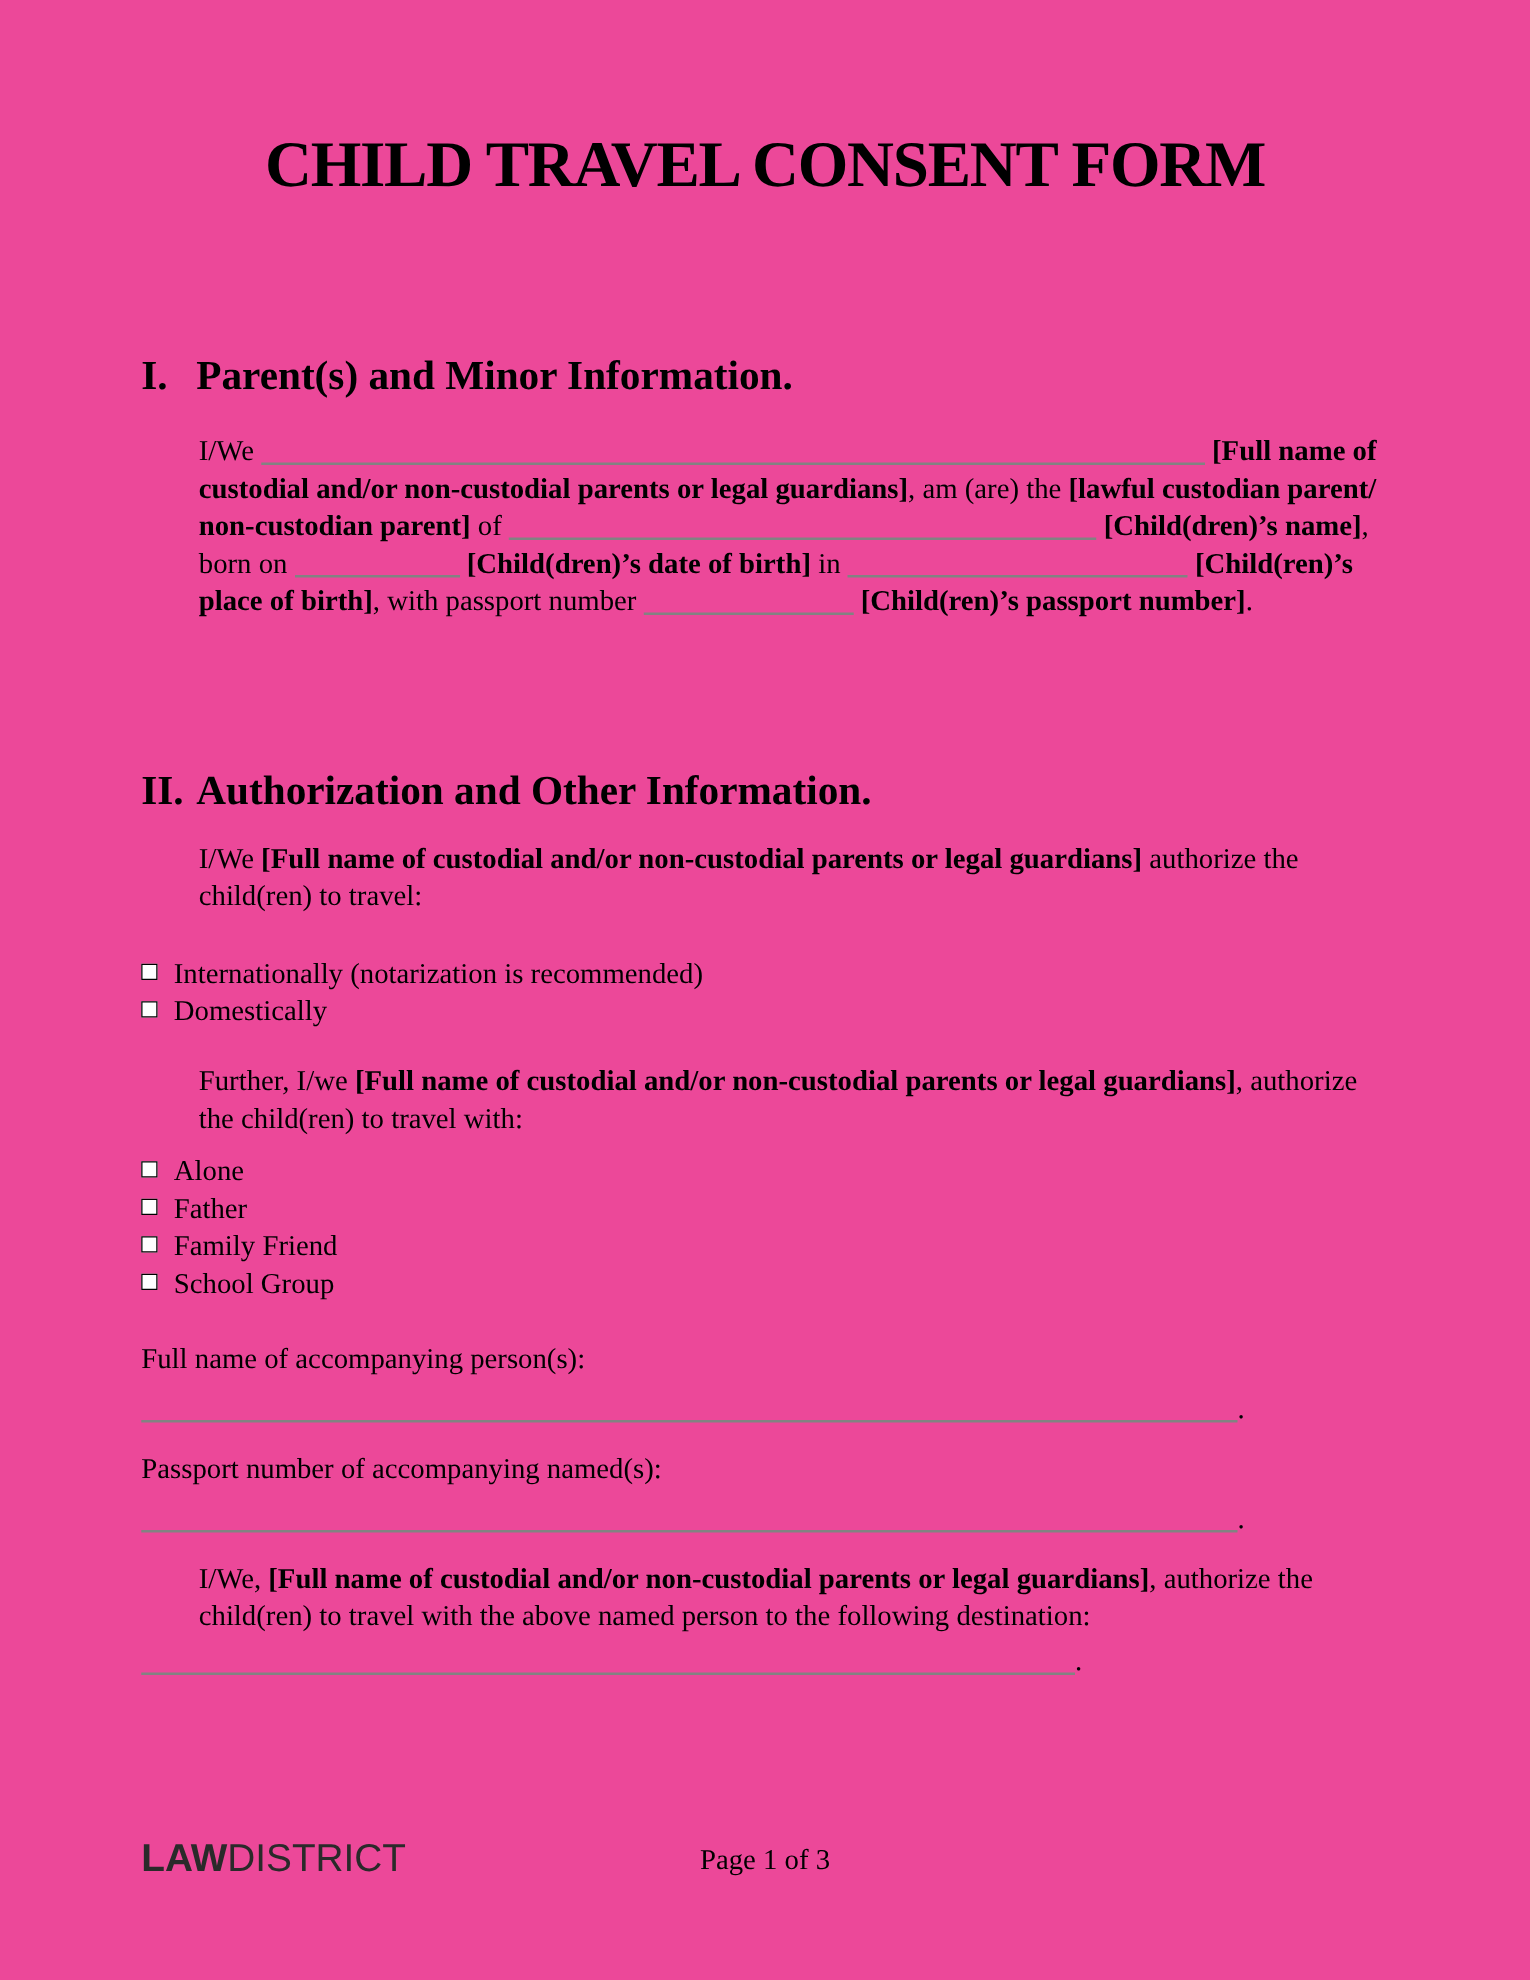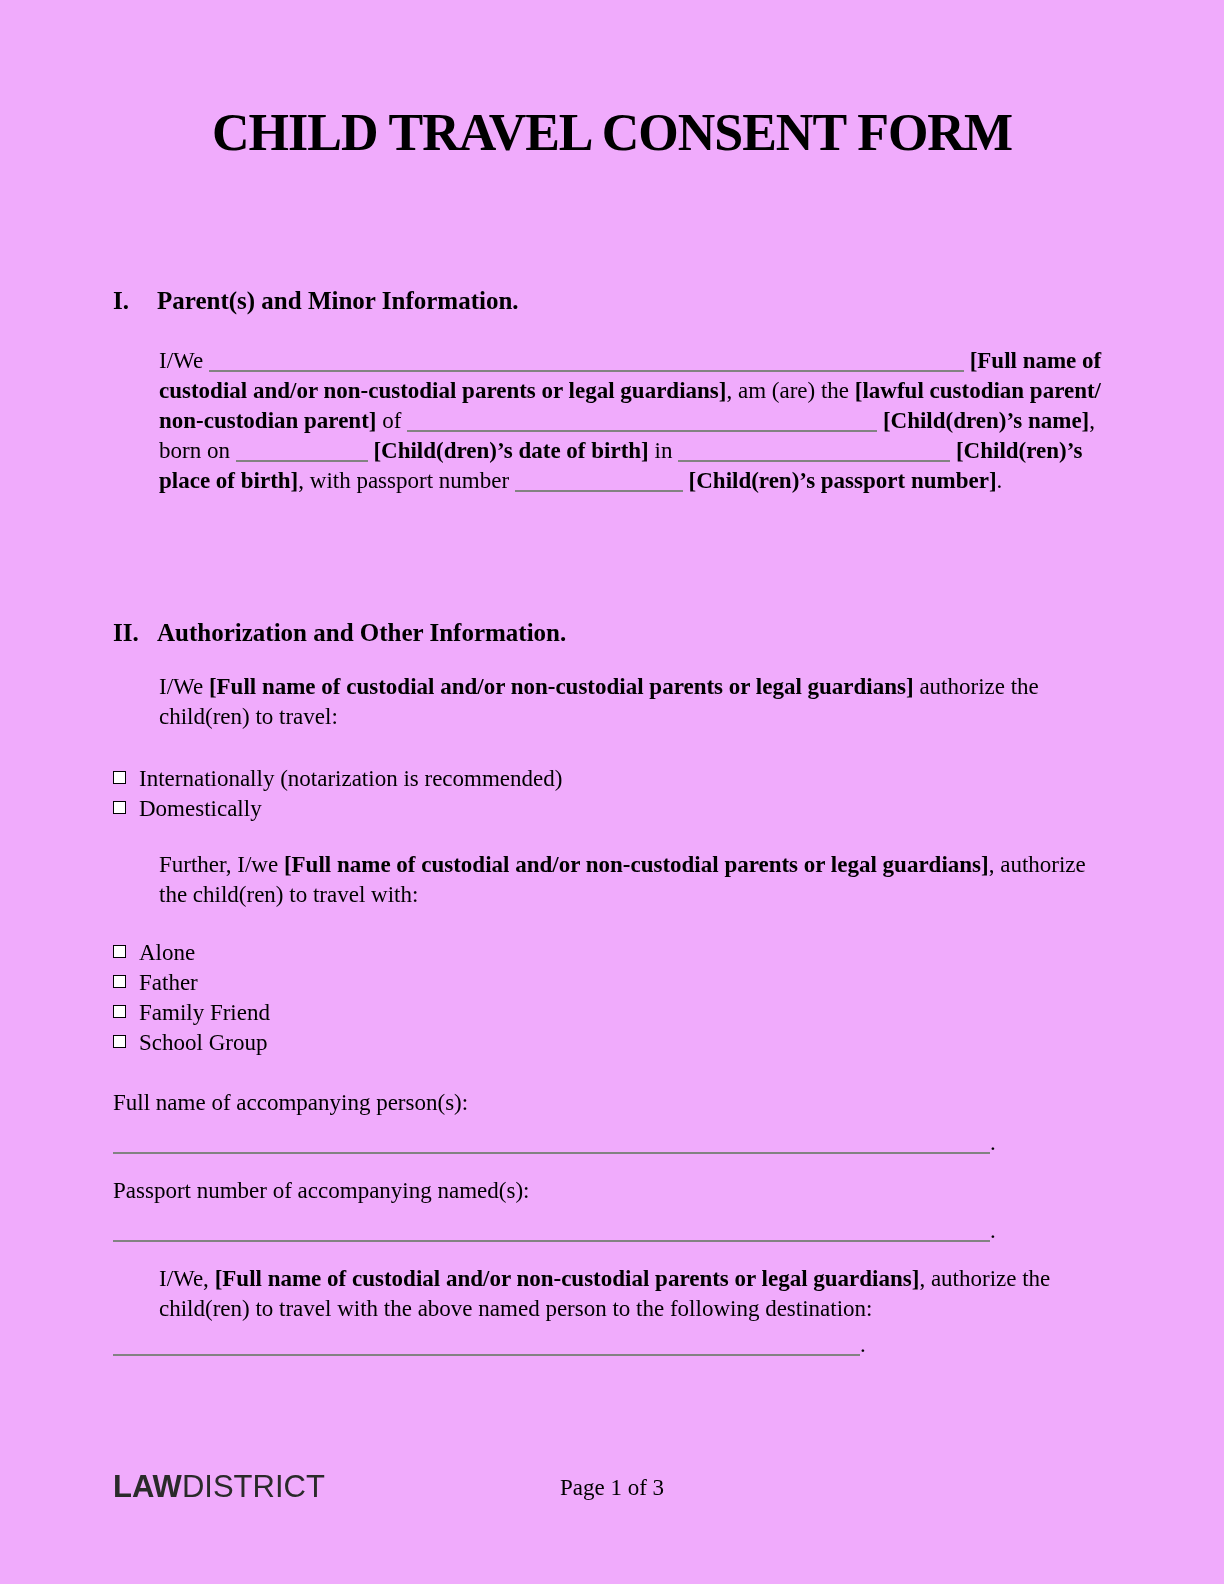--- a/index.html
+++ b/index.html
@@ -1,37 +1,37 @@
 <!DOCTYPE html>
 <html><head>
 <meta charset="utf-8">
 <style>
   html,body{margin:0;padding:0;background:#ffffff;}
   .page{
     width:1224px;height:1584px;box-sizing:border-box;
-    padding:102px 113px 0 113px;position:relative;background:#f0abfc;
+    padding:102px 113px 0 113px;position:relative;background:#ec4899;
     font-family:"Liberation Serif","DejaVu Serif",serif;
     color:#000000;font-size:23px;overflow:hidden;
   }
   .title{
     text-align:center;font-weight:bold;font-size:52px;line-height:62px;
     letter-spacing:-1px;white-space:nowrap;
   }
-  .sec-head{margin-top:120px;font-weight:bold;font-size:25px;line-height:34px;white-space:nowrap;}
+  .sec-head{margin-top:120px;font-weight:bold;font-size:33px;line-height:34px;white-space:nowrap;}
   .sec-head.two{}
   .sec-num{display:inline-block;width:44px;}
   .para{margin-top:28px;}
   .para.p2{margin-top:22px;}
   .para.pf{margin-top:26px;}
   .para.p3{margin-top:18px;}
   .tline{white-space:nowrap;line-height:30px;margin-left:46px;}
   .b{font-weight:bold;}
   .blank{display:inline-block;height:20px;border-bottom:2px solid #828282;vertical-align:-4px;}
   .checklist{margin-top:32px;}
-  .checklist.second{margin-top:28px;}
+  .checklist.second{margin-top:12px;}
   .checkrow{line-height:30px;white-space:nowrap;}
   .cbox{display:inline-block;width:13px;height:13px;border:1.5px solid #000000;
         box-sizing:border-box;margin-right:13px;vertical-align:2px;background:#ffffff;}
   .field-label{margin-top:30px;line-height:30px;}
   .field-label.second{margin-top:18px;}
   .line-row{margin-top:10px;line-height:30px;white-space:nowrap;}
   .line-row.dest{margin-top:6px;}
   .footer{position:absolute;left:113px;right:113px;top:1470px;height:40px;}
   .logo{
     position:absolute;left:0;top:0;

